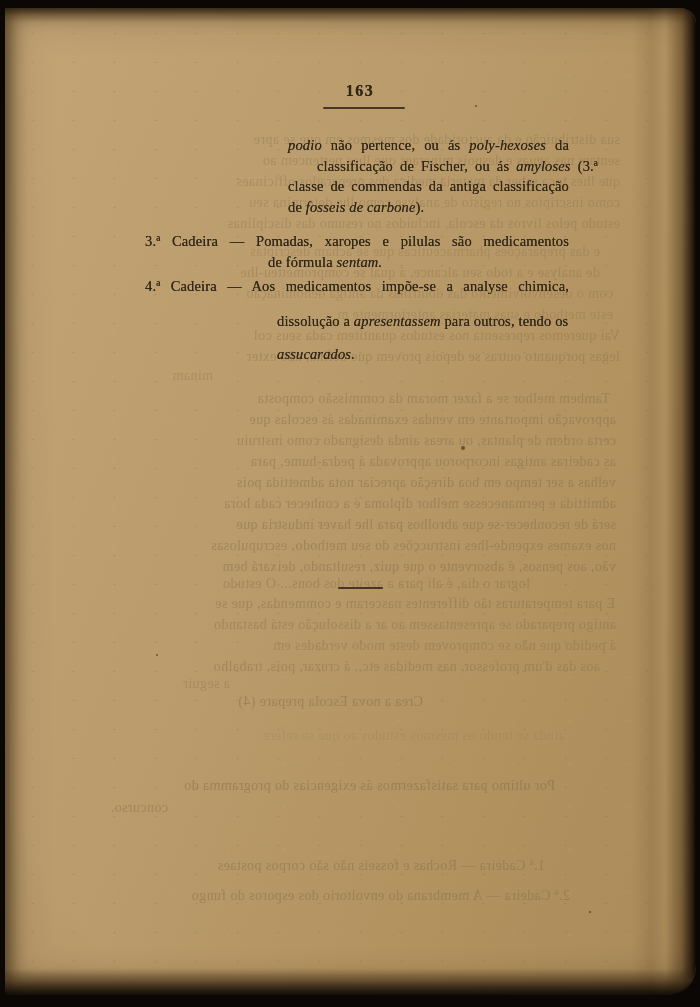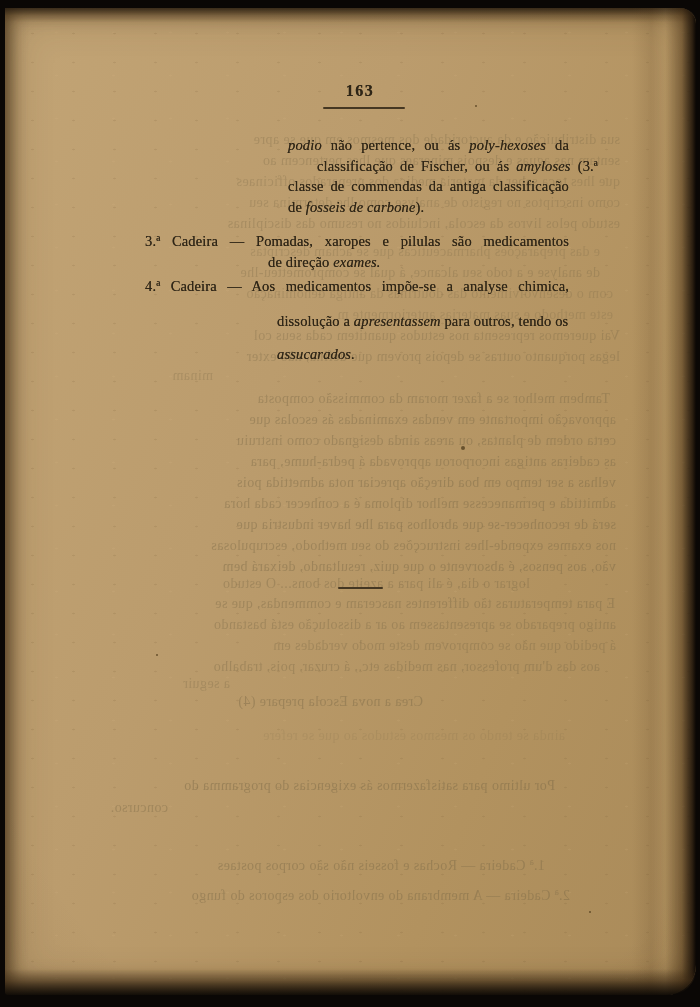--- a/index.html
+++ b/index.html
@@ -89,21 +89,21 @@
 
     <div class="pagenum">163</div>
     <div class="rule" id="pagenum-rule" style="left: 318px; top: 99px; width: 82px;"></div>
 
     <div id="printed">
         <div class="pline just" style="left: 283px; top: 127px; width: 281px;"><em>podio</em><span> não pertence, ou ás </span><em>poly-hexoses</em><span> da</span></div>
         <div class="pline just" style="left: 295px; top: 148px; width: 281px; margin-left: 17px;"><span>classificação de Fischer, ou ás </span><em>amyloses</em><span> (3.ª</span></div>
         <div class="pline just" style="left: 283px; top: 168px; width: 281px;"><span>classe de commendas da antiga classificação</span></div>
         <div class="pline" style="left: 283px; top: 189px;"><span>de </span><em>fosseis de carbone</em><span>).</span></div>
         <div class="pline just" style="left: 140px; top: 223px; width: 424px;"><span>3.ª Cadeira — Pomadas, xaropes e pilulas são medicamentos</span></div>
-        <div class="pline" style="left: 263px; top: 244px;"><span>de direção </span><em>exames.</em></div>
+        <div class="pline" style="left: 263px; top: 244px;"><span>de fórmula </span><em>sentam.</em></div>
         <div class="pline just" style="left: 140px; top: 268px; width: 424px;"><span>4.ª Cadeira — Aos medicamentos impõe-se a analyse chimica,</span></div>
         <div class="pline" style="left: 272px; top: 303px;"><span>dissolução a </span><em>apresentassem</em><span> para outros, tendo os</span></div>
         <div class="pline" style="left: 272px; top: 336px;"><em>assucarados.</em></div>
       </div>
 
     <div class="rule" id="separator-rule" style="left: 333px; top: 579px; width: 45px;"></div>
 
     <div id="specks">
         <div class="speck" style="left: 456px; top: 438px; width: 4px; height: 4px;"></div>
         <div class="speck" style="left: 151px; top: 646px; width: 2px; height: 2px;"></div>

